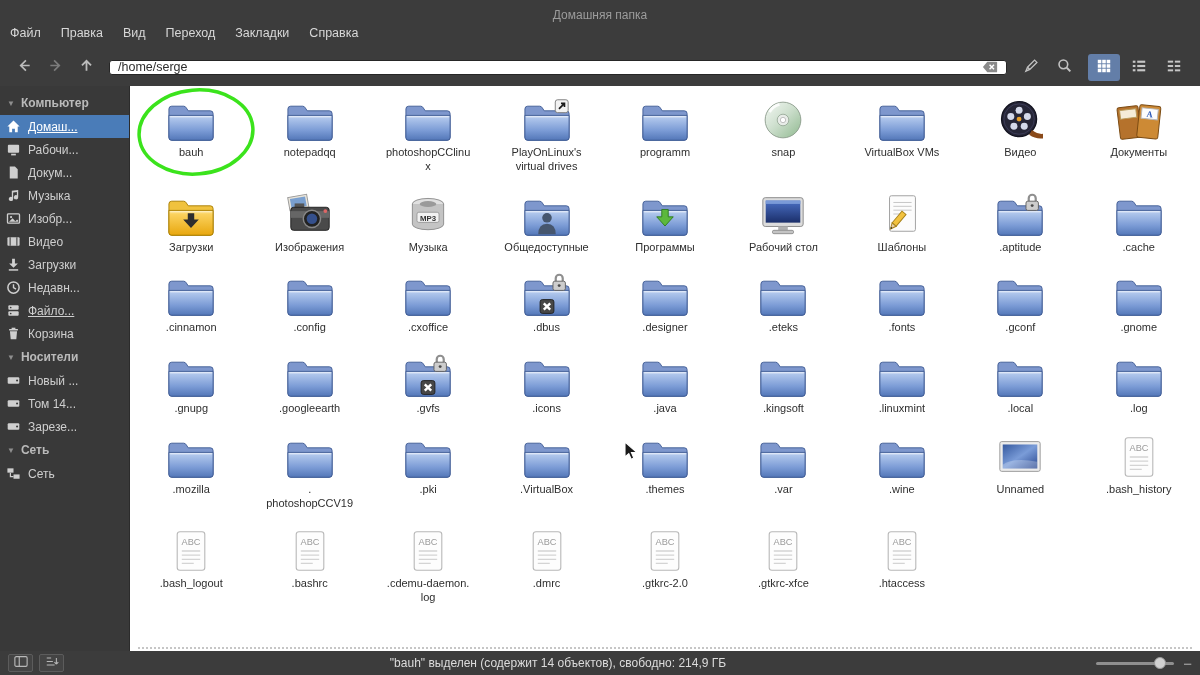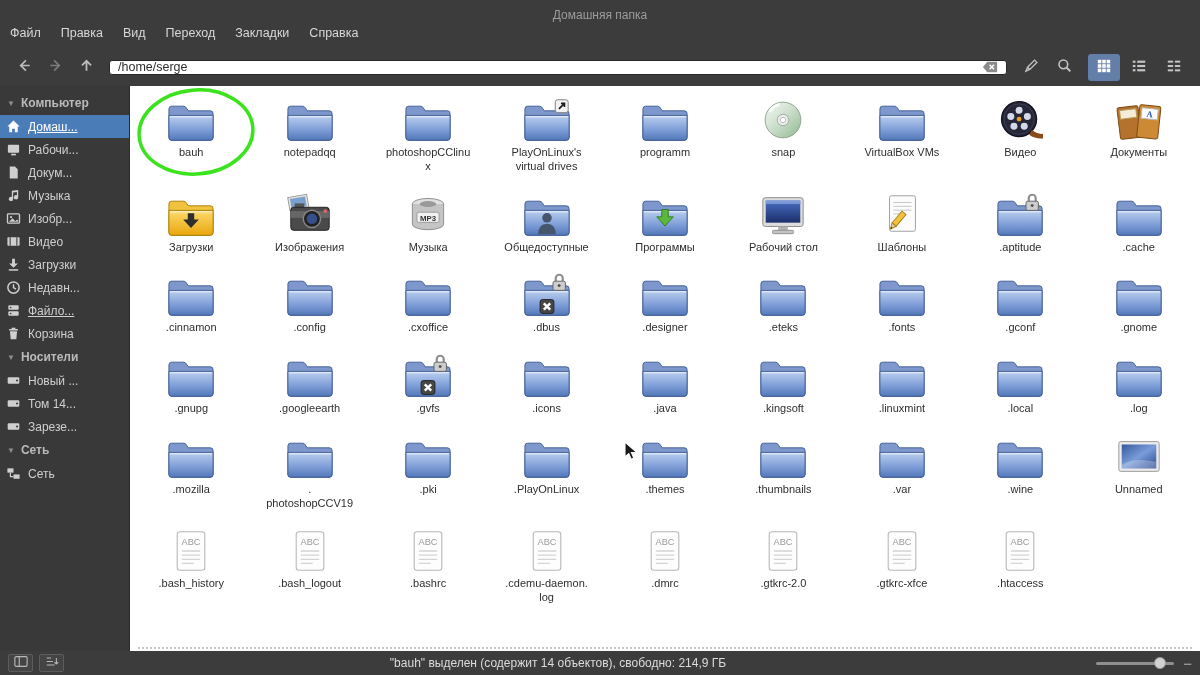--- a/index.html
+++ b/index.html
@@ -778,41 +778,31 @@
             <div class="flabel">.pki</div>
           </div>
           <div class="file">
             <div class="ficon">
               <svg width="52" height="46" viewBox="0 0 56 50">
                 <path d="M4 13 Q4 10 7 10 L20 10 Q22 10 23 12 L25 15 L49 15 Q52 15 52 18 L52 44 Q52 47 49 47 L7 47 Q4 47 4 44 Z" fill="#7e97cd" stroke="#3f5c94"></path>
                 <path d="M4 20 L52 20 L52 44 Q52 47 49 47 L7 47 Q4 47 4 44 Z" fill="url(#fgrad)" stroke="#3f5c94"></path>
                 <path d="M5.5 21.5 L50.5 21.5" stroke="rgba(255,255,255,0.55)" fill="none"></path>
               </svg>
             </div>
-            <div class="flabel">.PlayOnLinux</div>
+            <div class="flabel">.VirtualBox</div>
           </div>
           <div class="file">
             <div class="ficon">
               <svg width="52" height="46" viewBox="0 0 56 50">
                 <path d="M4 13 Q4 10 7 10 L20 10 Q22 10 23 12 L25 15 L49 15 Q52 15 52 18 L52 44 Q52 47 49 47 L7 47 Q4 47 4 44 Z" fill="#7e97cd" stroke="#3f5c94"></path>
                 <path d="M4 20 L52 20 L52 44 Q52 47 49 47 L7 47 Q4 47 4 44 Z" fill="url(#fgrad)" stroke="#3f5c94"></path>
                 <path d="M5.5 21.5 L50.5 21.5" stroke="rgba(255,255,255,0.55)" fill="none"></path>
               </svg>
             </div>
             <div class="flabel">.themes</div>
-          </div>
-          <div class="file">
-            <div class="ficon">
-              <svg width="52" height="46" viewBox="0 0 56 50">
-                <path d="M4 13 Q4 10 7 10 L20 10 Q22 10 23 12 L25 15 L49 15 Q52 15 52 18 L52 44 Q52 47 49 47 L7 47 Q4 47 4 44 Z" fill="#7e97cd" stroke="#3f5c94"></path>
-                <path d="M4 20 L52 20 L52 44 Q52 47 49 47 L7 47 Q4 47 4 44 Z" fill="url(#fgrad)" stroke="#3f5c94"></path>
-                <path d="M5.5 21.5 L50.5 21.5" stroke="rgba(255,255,255,0.55)" fill="none"></path>
-              </svg>
-            </div>
-            <div class="flabel">.thumbnails</div>
           </div>
           <div class="file">
             <div class="ficon">
               <svg width="52" height="46" viewBox="0 0 56 50">
                 <path d="M4 13 Q4 10 7 10 L20 10 Q22 10 23 12 L25 15 L49 15 Q52 15 52 18 L52 44 Q52 47 49 47 L7 47 Q4 47 4 44 Z" fill="#7e97cd" stroke="#3f5c94"></path>
                 <path d="M4 20 L52 20 L52 44 Q52 47 49 47 L7 47 Q4 47 4 44 Z" fill="url(#fgrad)" stroke="#3f5c94"></path>
                 <path d="M5.5 21.5 L50.5 21.5" stroke="rgba(255,255,255,0.55)" fill="none"></path>
               </svg>
             </div>
             <div class="flabel">.var</div>

